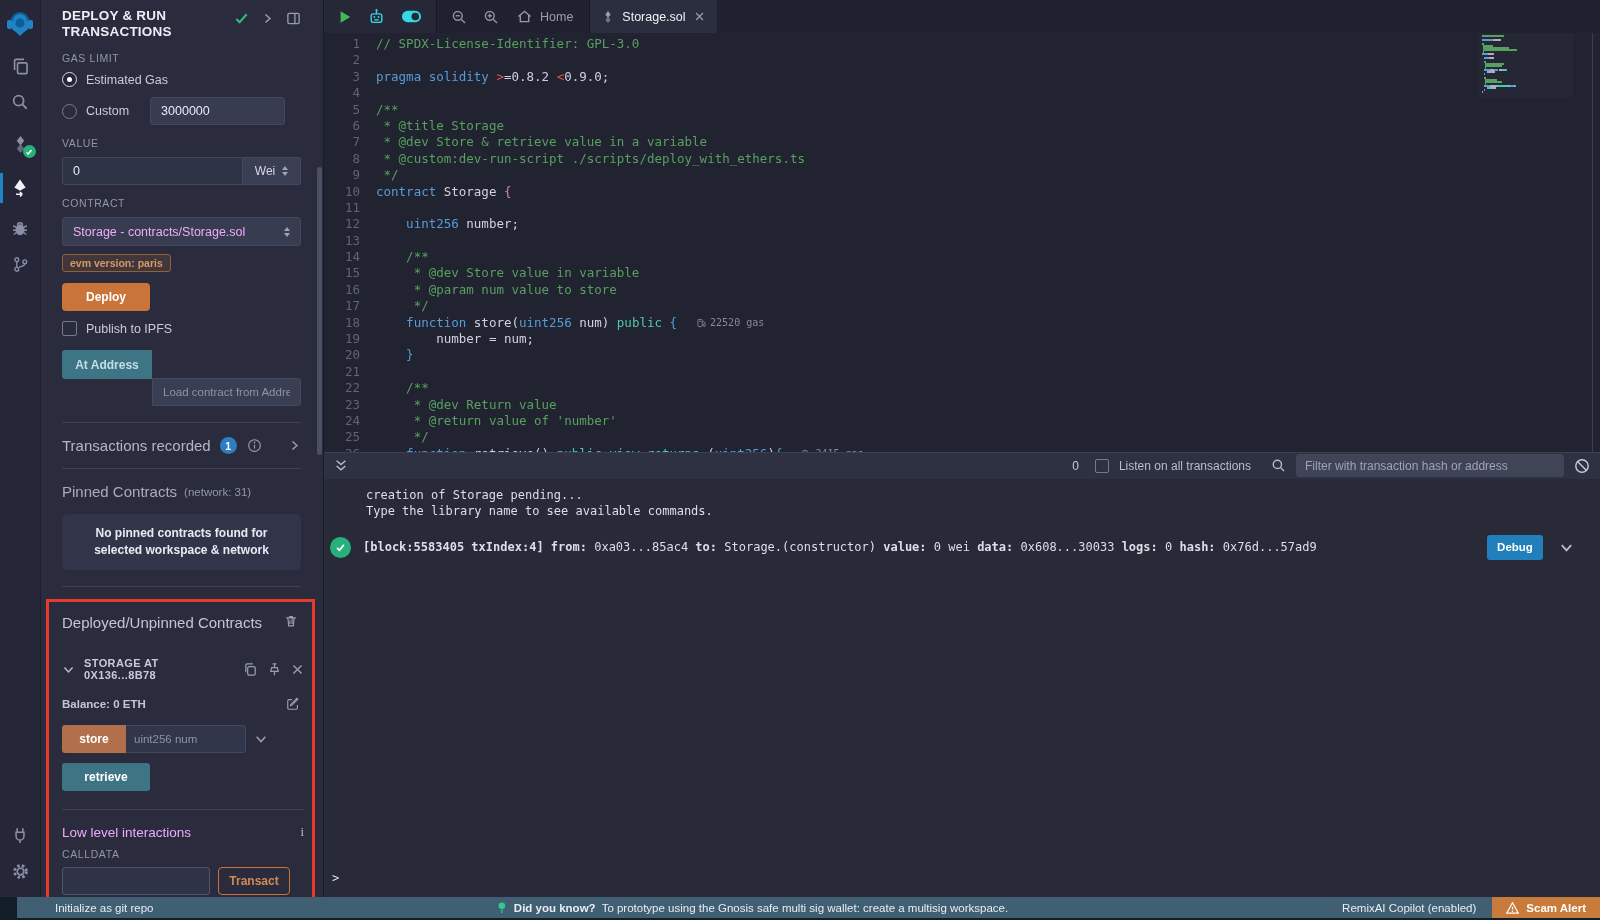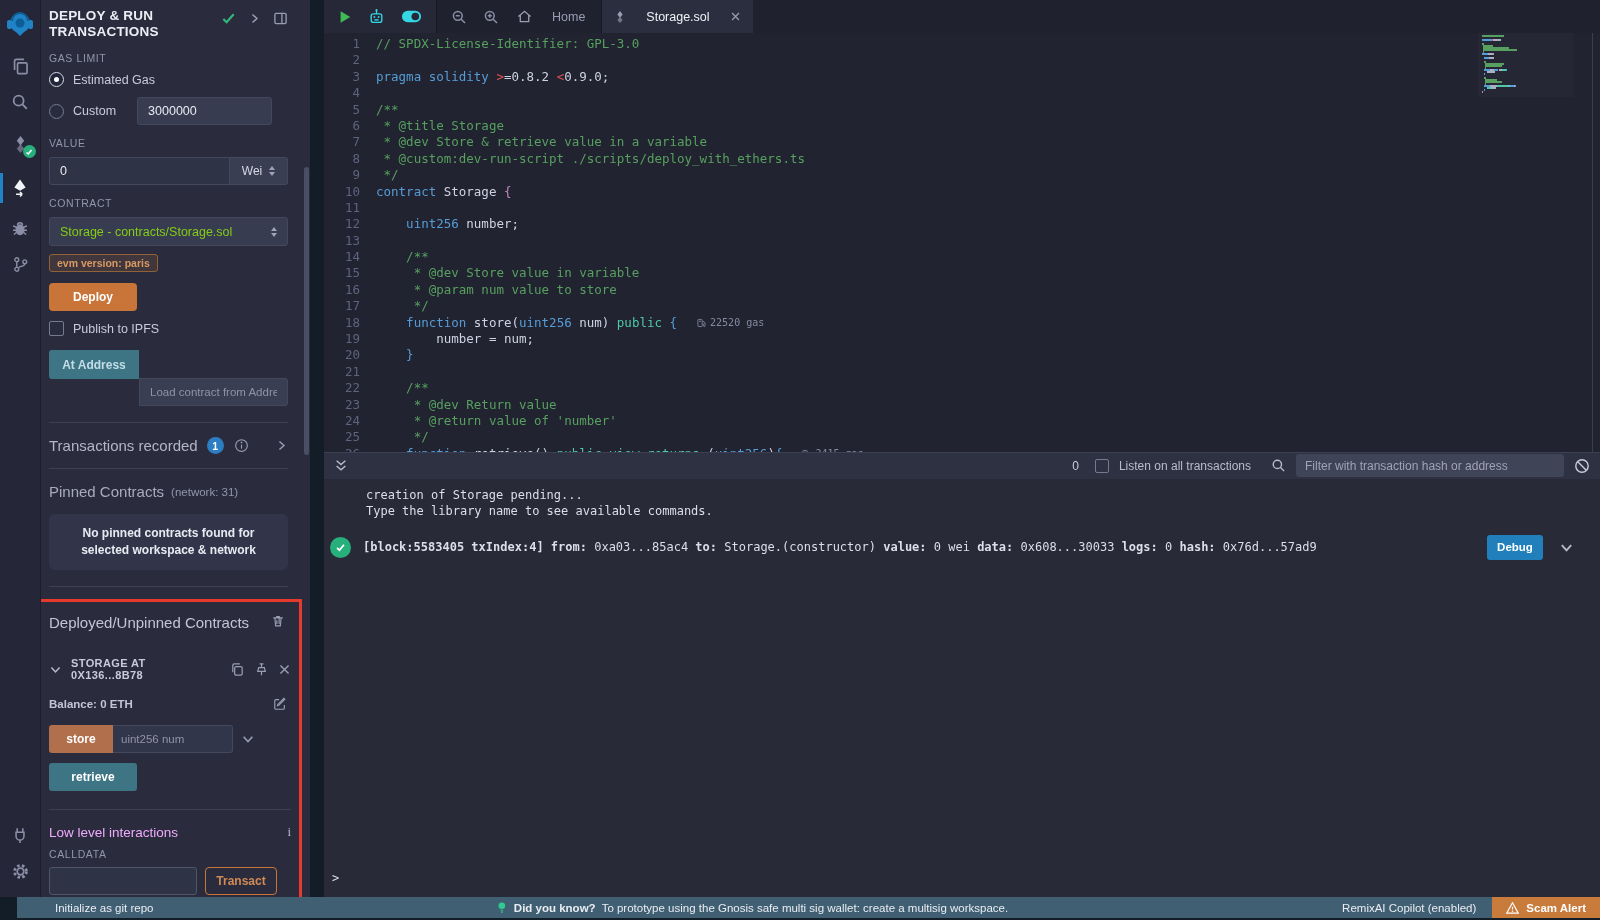--- a/index.html
+++ b/index.html
@@ -21,21 +21,21 @@
     color:#8b8ea6; position:relative; }
   .ab-item.active { color:#f2f3f8; }
   .ab-item.active::before { content:""; position:absolute; left:0; top:3px; bottom:3px; width:3px; background:#2083c5; }
   .ab-logo { width:41px; height:48px; display:flex; align-items:center; justify-content:center; }
   .ab-spacer { flex:1; }
   .badge-check { position:absolute; right:5px; bottom:4px; width:13px; height:13px; border-radius:50%;
     background:#27b07c; display:flex; align-items:center; justify-content:center; color:#fff; }
 
   
   .side-panel {
-    position:absolute; left:27px; top:0; width:283px; height:897px;
+    position:absolute; left:40px; top:0; width:283px; height:897px;
     background:#2a2c3e; z-index:4; overflow:hidden;
   }
   .sp-scrollbar { position:absolute; right:1px; top:167px; width:5px; height:288px; background:#4a4f63; border-radius:3px; }
   .sp-inner { padding:8px 22px 0 22px; }
   .sp-header { display:flex; align-items:flex-start; }
   .sp-title { font-size:13.5px; font-weight:bold; color:#eceef5; letter-spacing:.2px; line-height:16px; width:150px; }
   .sp-header-icons { margin-left:auto; display:flex; align-items:center; gap:12px; padding-top:3px; color:#9a9db2; }
   .lbl { font-size:10.5px; color:#9295ab; letter-spacing:.6px; margin-top:12px; }
   .radio-row { display:flex; align-items:center; gap:9px; margin-top:8px; font-size:12.5px; color:#c9cbd8; }
   .radio { width:15px; height:15px; border-radius:50%; border:1.5px solid #767a90; flex:none; position:relative; background:transparent; }
@@ -49,21 +49,21 @@
   .value-row { display:flex; margin-top:8px; }
   .value-row .inp { flex:1; background:#2f3346; border-radius:3px 0 0 3px; }
   .unit-box { width:58px; height:28px; background:#3a3e52; border:1px solid #44485c; border-left:none;
     border-radius:0 3px 3px 0; display:flex; align-items:center; justify-content:center; gap:7px;
     font-size:12px; color:#d5d7e4; }
   .stepper { display:flex; flex-direction:column; gap:2px; }
   .stepper i { width:0; height:0; border-left:3.5px solid transparent; border-right:3.5px solid transparent; }
   .stepper i.up { border-bottom:4px solid #9fa3b8; }
   .stepper i.dn { border-top:4px solid #9fa3b8; }
   .select-box { margin-top:8px; height:29px; background:#383c50; border:1px solid #44485c; border-radius:3px;
-    display:flex; align-items:center; padding:0 10px; font-size:12.5px; color:#84cc16; }
+    display:flex; align-items:center; padding:0 10px; font-size:12.5px; color:#f0abfc; }
   .select-box .stepper { margin-left:auto; }
   .evm-badge { display:inline-block; margin-top:8px; font-size:10.5px; font-weight:bold; color:#d79a62;
     background:rgba(201,117,57,.15); border:1px solid #8f6238; border-radius:3px; padding:2px 7px; }
   .btn { border:none; border-radius:4px; font-size:12px; font-weight:bold; cursor:pointer;
     font-family:"Liberation Sans",sans-serif; }
   .btn-deploy { display:block; margin-top:11px; width:88px; height:28px; background:#c97539; color:#fff; }
   .check-row { display:flex; align-items:center; gap:9px; margin-top:10px; font-size:12.5px; color:#c9cbd8; }
   .checkbox { width:15px; height:15px; border:1.5px solid #767a90; border-radius:2px; background:transparent; flex:none; }
   .ataddr-row { display:flex; margin-top:14px; }
   .btn-ataddr { width:90px; height:29px; background:#3e7585; color:#c3dde7; border-radius:3px 0 0 3px; flex:none; }
@@ -95,21 +95,21 @@
   .calldata-row { display:flex; align-items:center; gap:8px; margin-top:7px; }
   .calldata-row .inp { width:148px; background:#2f3346; border-color:#515569; }
   .btn-transact { width:72px; height:28px; background:transparent; border:1px solid #c97539; color:#d08a55; border-radius:4px; }
 
   
   .main { position:absolute; left:324px; top:0; right:0; height:897px; display:flex; flex-direction:column;
     background:#212330; }
   .tabbar { height:33px; background:#1f212e; display:flex; align-items:stretch; flex:none; }
   .tb-group { display:flex; align-items:center; gap:16px; padding:0 14px; background:#262838; border-right:1px solid #161825; }
   .tb-group2 { display:flex; align-items:center; gap:16px; padding:0 14px; border-right:1px solid #161825; color:#8b8ea6; }
-  .tab { display:flex; align-items:center; gap:20px; padding:0 12px; font-size:12.5px; color:#9a9db2; }
+  .tab { display:flex; align-items:center; gap:8px; padding:0 12px; font-size:12.5px; color:#9a9db2; }
   .tab.active { background:#2b2e3e; color:#f0f1f7; }
   .tab .tab-close { color:#9a9db2; }
 
   .editor-body { flex:1; position:relative; overflow:hidden; }
   .code-area { position:absolute; left:0; top:3px; right:0; }
   .code-line { display:flex; height:16.4px; line-height:16.4px; white-space:pre;
     font-family:"DejaVu Sans Mono",monospace; font-size:12.5px; }
   .ln { width:52px; flex:none; text-align:right; padding-right:16px; color:#5f6380; }
   .tk-c{color:#57a05f} .tk-k{color:#569cd6} .tk-g{color:#4ec9a8} .tk-p{color:#cfd2e2}
   .tk-r{color:#e05252} .tk-m{color:#c586c0} .tk-b{color:#569cd6}

